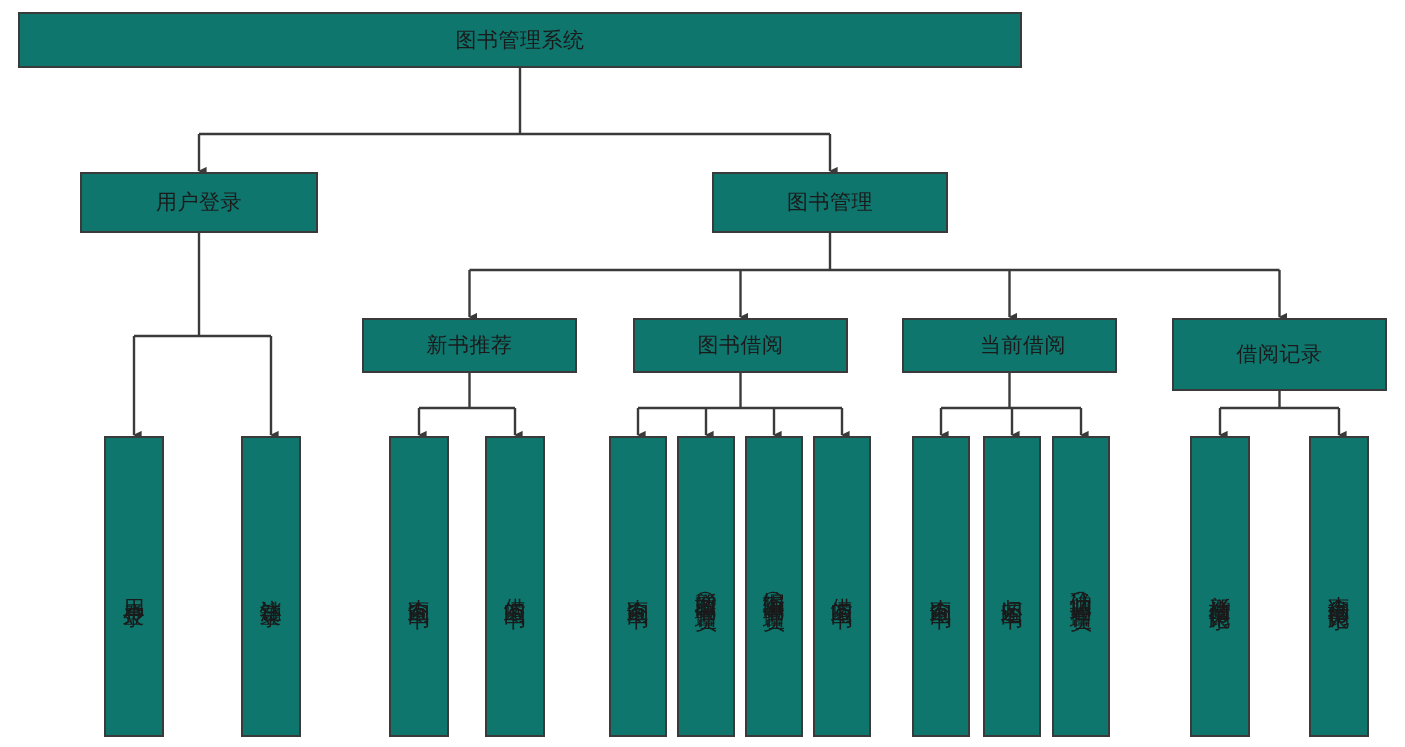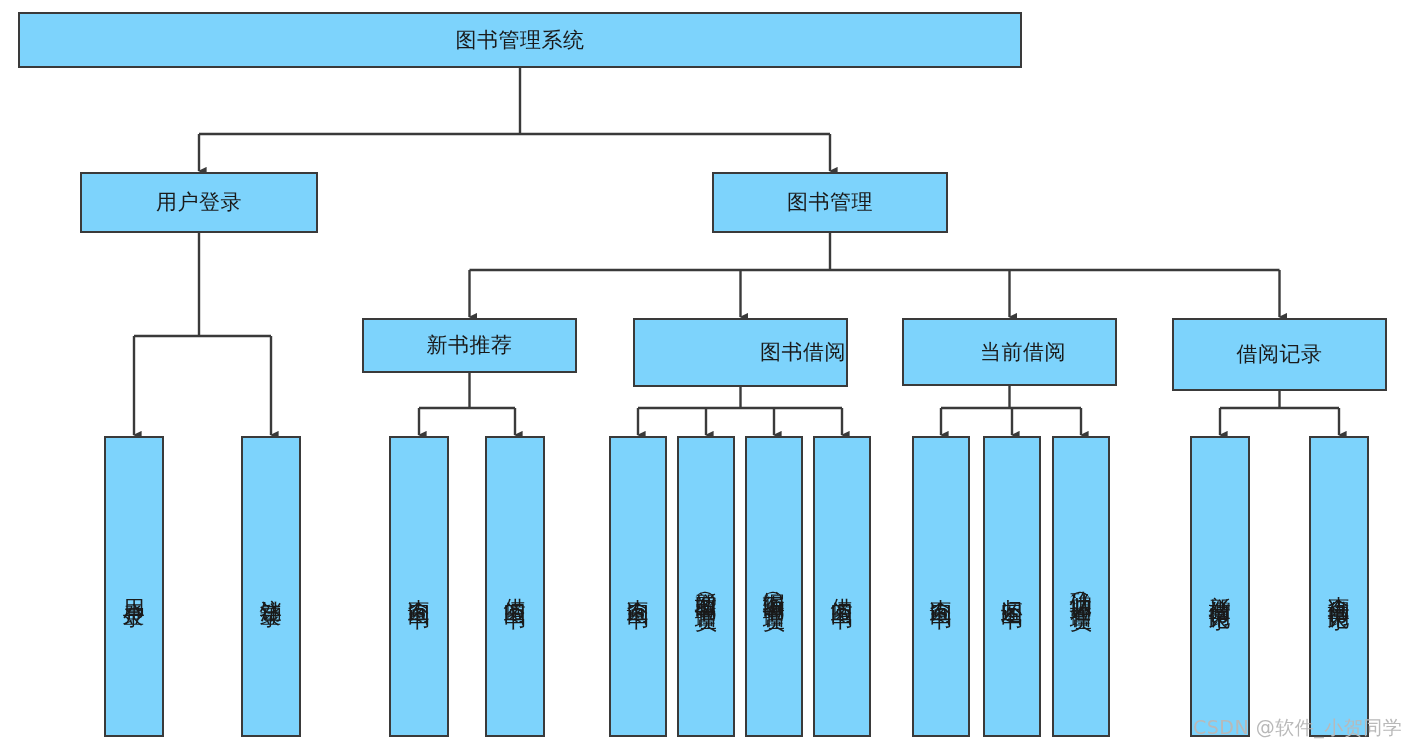--- a/index.html
+++ b/index.html
@@ -20,21 +20,21 @@
   svg.edges {
     position: absolute;
     left: 0;
     top: 0;
     width: 1405px;
     height: 747px;
   }
   .node {
     position: absolute;
     box-sizing: border-box;
-    background: #7dd3fc;
+    background: #0f766e;
     border: 2.2px solid #3a3a3a;
     display: flex;
     align-items: center;
     justify-content: center;
     color: #1a1a1a;
   }
   .node-label {
     font-size: 21px;
     line-height: 1.15;
     letter-spacing: 0.5px;
@@ -113,24 +113,24 @@
       </div>
       <div class="node" style="left: 80px; top: 172px; width: 238px; height: 61px; border-color: rgb(58, 58, 58);">
         <span class="node-label">用户登录</span>
       </div>
       <div class="node" style="left: 712px; top: 172px; width: 236px; height: 61px; border-color: rgb(58, 58, 58); text-align: center;">
         <span class="node-label">图书管理</span>
       </div>
       <div class="node" style="left: 362px; top: 318px; width: 215px; height: 55px; border-color: rgb(58, 58, 58);">
         <span class="node-label">新书推荐</span>
       </div>
-      <div class="node" style="left: 633px; top: 318px; width: 215px; height: 69px; border-color: rgb(58, 58, 58); justify-content: flex-end;">
+      <div class="node" style="left: 633px; top: 318px; width: 215px; height: 55px; border-color: rgb(58, 58, 58);">
         <span class="node-label">图书借阅</span>
       </div>
-      <div class="node" style="left: 902px; top: 318px; width: 215px; height: 68px; border-color: rgb(58, 58, 58); padding-left: 27px;">
+      <div class="node" style="left: 902px; top: 318px; width: 215px; height: 55px; border-color: rgb(58, 58, 58); padding-left: 27px;">
         <span class="node-label">当前借阅</span>
       </div>
       <div class="node" style="left: 1172px; top: 318px; width: 215px; height: 73px; border-color: rgb(58, 58, 58);">
         <span class="node-label">借阅记录</span>
       </div>
       <div class="node vertical" style="left: 104px; top: 436px; width: 60px; height: 301px; border-color: rgb(58, 58, 58);">
         <span class="node-label">用户登录</span>
       </div>
       <div class="node vertical" style="left: 241px; top: 436px; width: 60px; height: 301px; border-color: rgb(58, 58, 58);">
         <span class="node-label">注销登录</span>
@@ -163,14 +163,13 @@
         <span class="node-label">确认归还（管理员）</span>
       </div>
       <div class="node vertical" style="left: 1190px; top: 436px; width: 60px; height: 301px; border-color: rgb(58, 58, 58);">
         <span class="node-label">新增借阅记录</span>
       </div>
       <div class="node vertical" style="left: 1309px; top: 436px; width: 60px; height: 301px; border-color: rgb(58, 58, 58);">
         <span class="node-label">查询借阅记录</span>
       </div>
     </div>
 
-  <div class="watermark" style="left: 1193px; top: 715px; color: rgb(185, 185, 185);">CSDN @软件_小贺同学</div>
 </div>
 
 </body></html>

